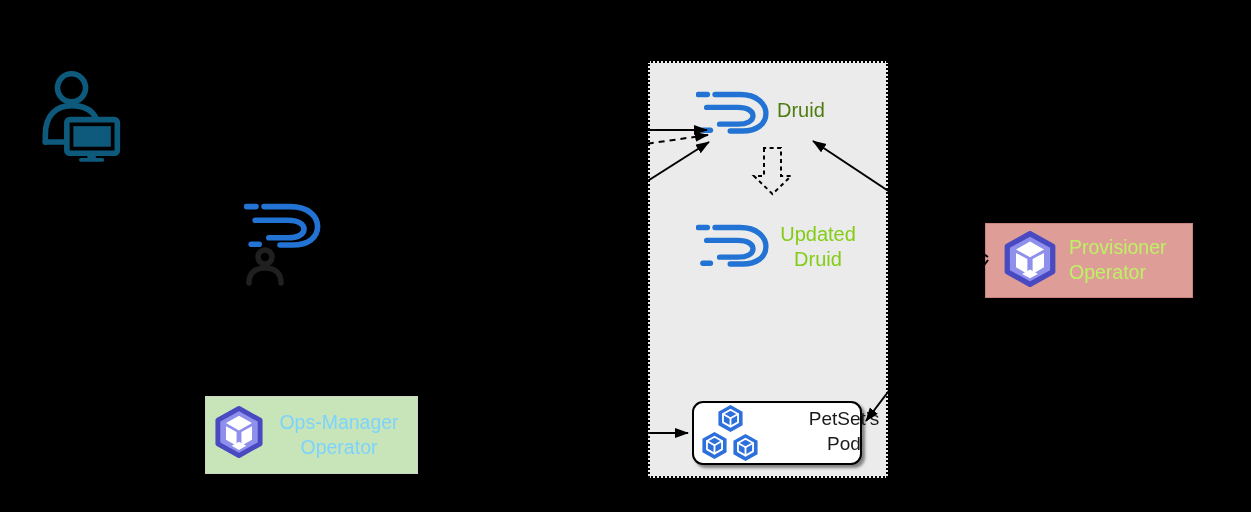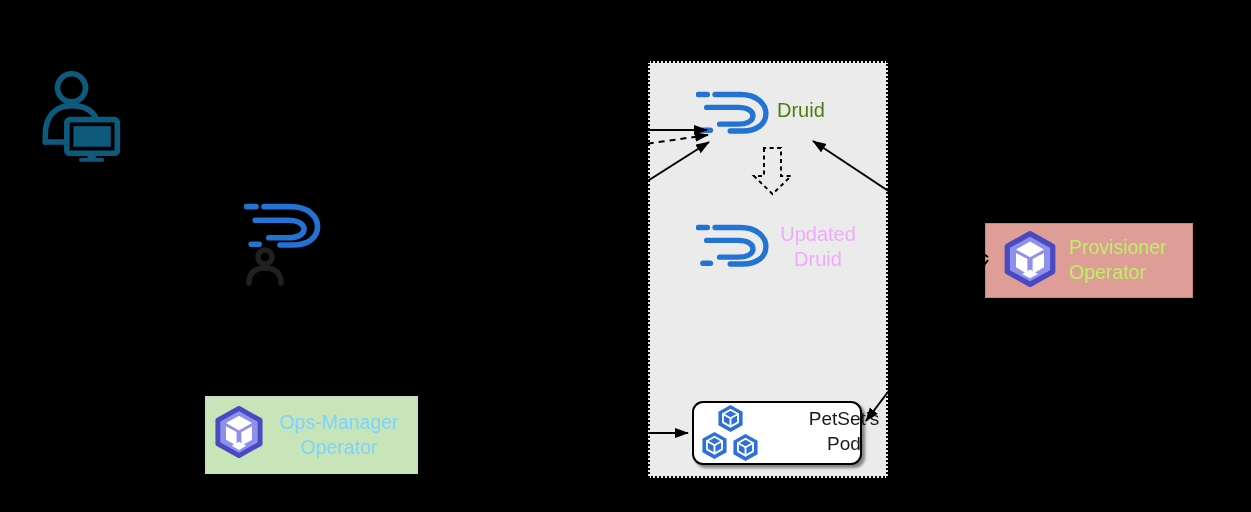--- a/index.html
+++ b/index.html
@@ -13,21 +13,21 @@
   
   .cluster-box{
     left:648px;top:61px;width:240px;height:417px;
     background:#ebebeb;border:2px dotted #000;box-sizing:border-box;
     z-index:1;
   }
   
   .druid-label{left:777px;top:99px;font-size:20px;color:#4d7c0f;z-index:3;}
   .updated-druid-label{
     left:770px;top:222px;width:96px;text-align:center;
-    font-size:20px;line-height:1.25;color:#f0abfc;z-index:3;
+    font-size:20px;line-height:1.25;color:#84cc16;z-index:3;
   }
   
   .petset-box{
     left:692px;top:401px;width:170px;height:64px;box-sizing:border-box;
     background:#ffffff;border:2.5px solid #000;border-radius:11px;
     box-shadow:3px 3px 3px rgba(0,0,0,0.45);
     z-index:3;
   }
   .petset-label{
     left:796px;top:407px;width:96px;text-align:center;

